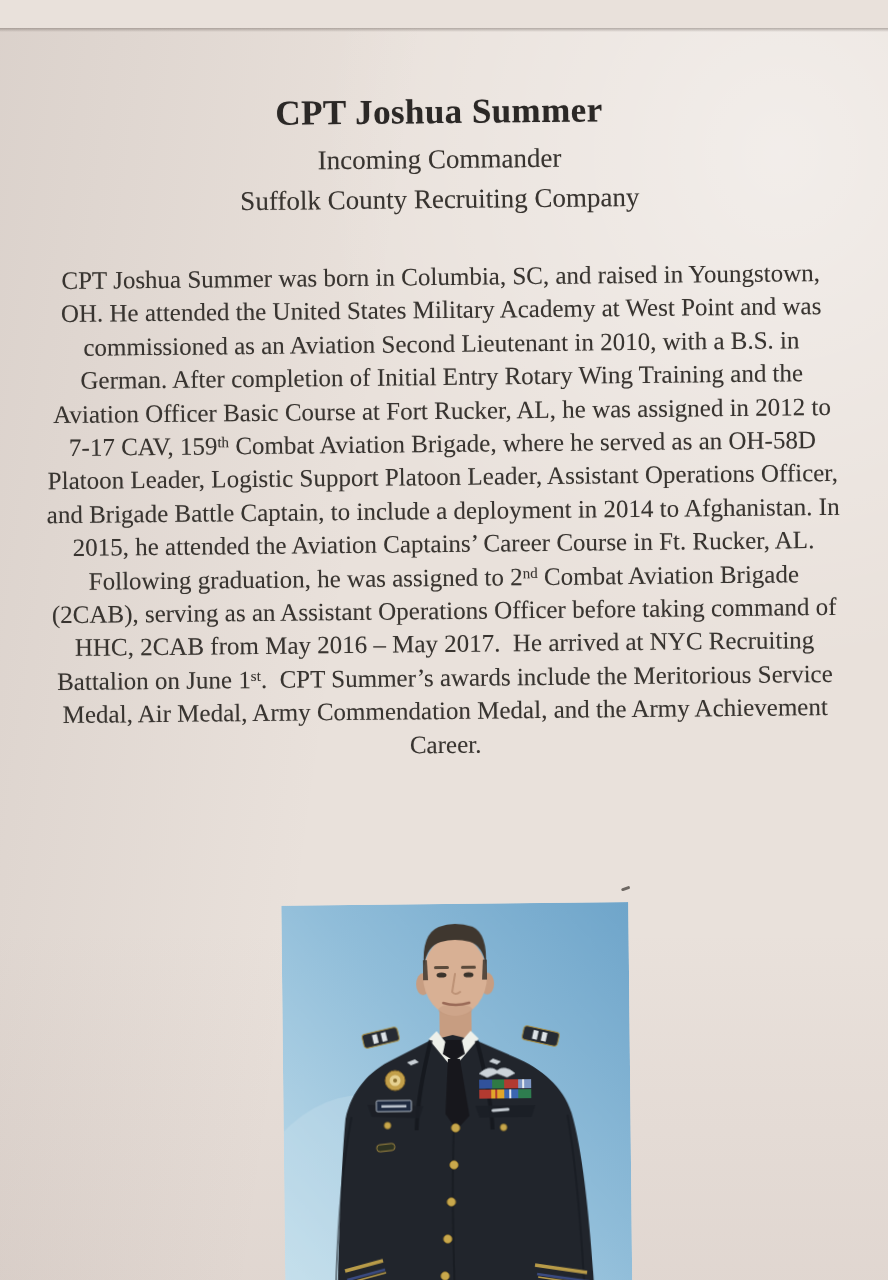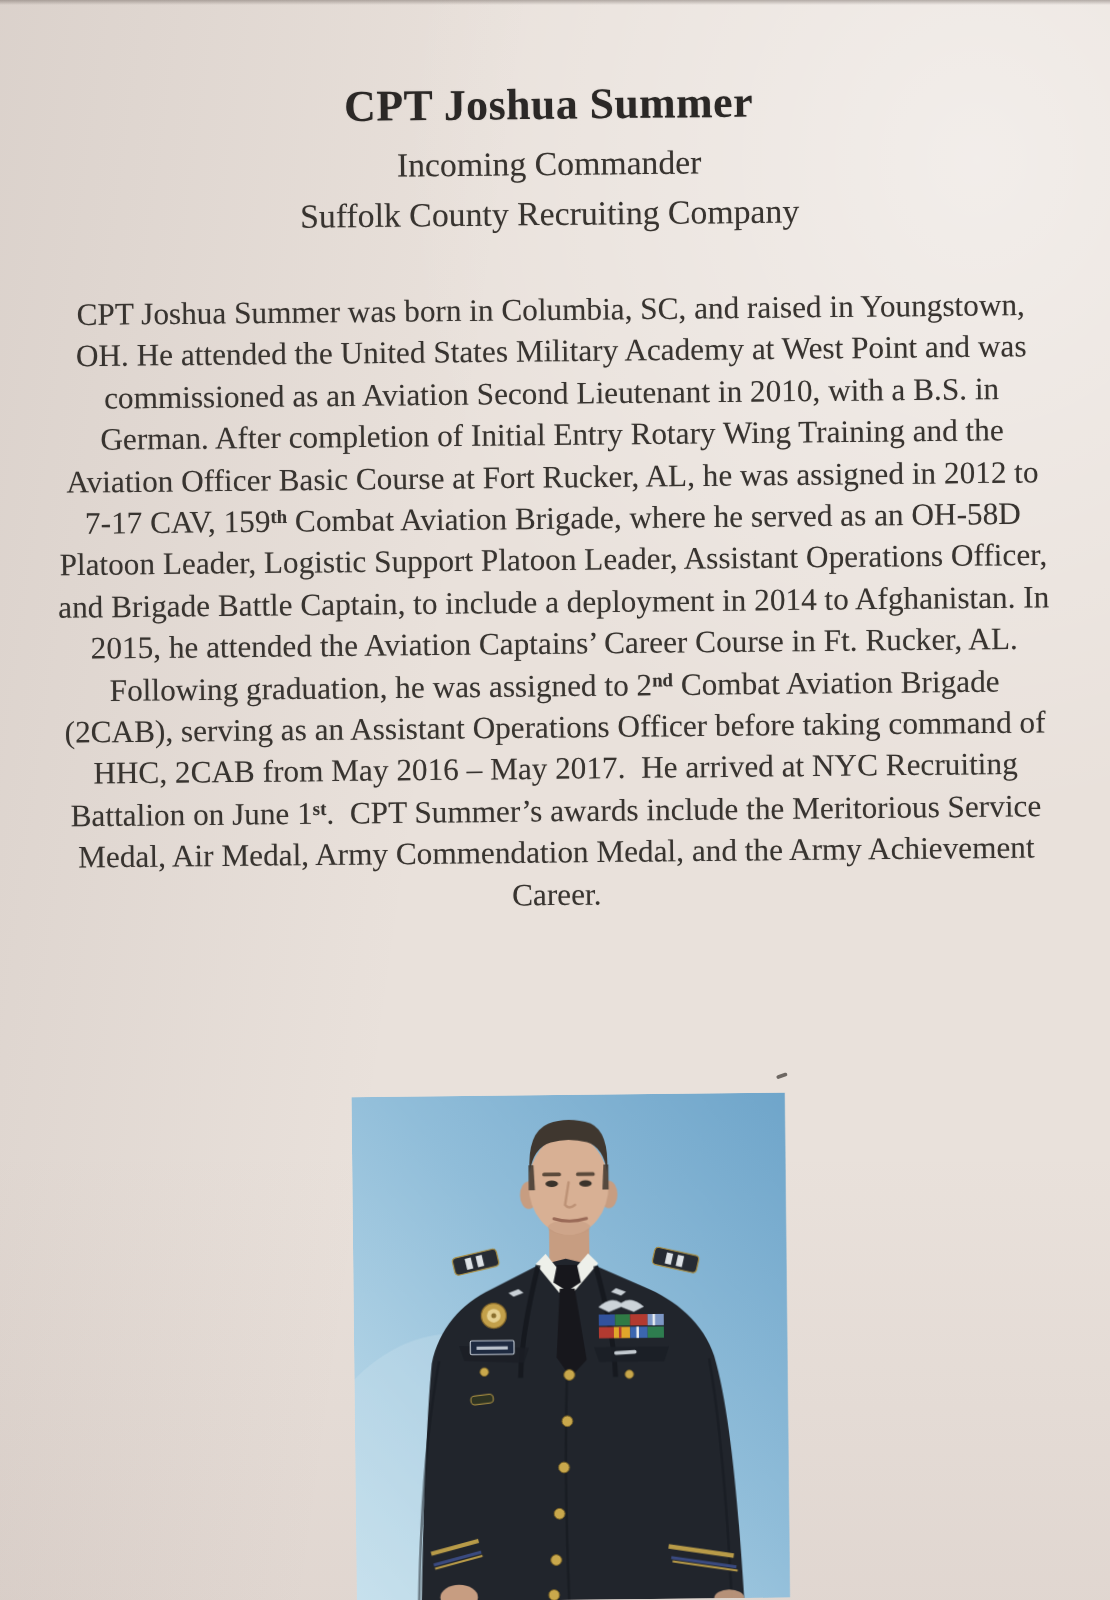--- a/index.html
+++ b/index.html
@@ -8,20 +8,21 @@
     font-family:"Liberation Serif","DejaVu Serif",serif;
     background-color:#e9e1db;
   }
   .page{
     position:absolute;inset:0;
     background:
       linear-gradient(to bottom, rgba(95,84,78,0.42), rgba(95,84,78,0) 4px),
       radial-gradient(95% 75% at 88% 10%, rgba(255,255,255,0.42), rgba(255,255,255,0) 55%),
       linear-gradient(98deg, rgba(118,99,92,0.12), rgba(118,99,92,0) 40%),
       linear-gradient(to bottom, rgba(0,0,0,0) 72%, rgba(148,122,116,0.10));
+    margin-top: 28px;
   }
   .content{
     position:absolute;inset:0;
     transform:rotate(-0.6deg);
     transform-origin:50% 45%;
     color:var(--ink,#34312d);
   }
   .header{ text-align:center; padding-top:62px; }
   .title{
     margin:0; font-size:35px; line-height:44px; font-weight:bold;
@@ -35,21 +36,21 @@
   .sub-role{ margin-top:8px; }
   .sub-org{ margin-top:6px; }
   .bio{
     margin-top:44px; text-align:center;
     font-size:25px; line-height:33.4px; color:#383430;
     text-shadow:0 0 0.8px rgba(56,52,48,0.3);
   }
   .bio-line{ white-space:pre; }
   .bio sup{
     font-size:0.6em; vertical-align:baseline;
-    position:relative; top:-0.45em; line-height:0;font-weight:bold;
+    position:relative; top:-0.45em; line-height:0;
   }
   .photo{
     position:absolute; left:278px; top:876px; width:347px; height:404px;
     margin:0; overflow:hidden;
   }
   .photo svg{ display:block; width:100%; height:100%; filter:blur(0.4px); }
   .speck{
     position:absolute; left:618px; top:861px; width:9px; height:3px;
     background:#4e4843; border-radius:2px; opacity:0.8;
     transform:rotate(-18deg);

